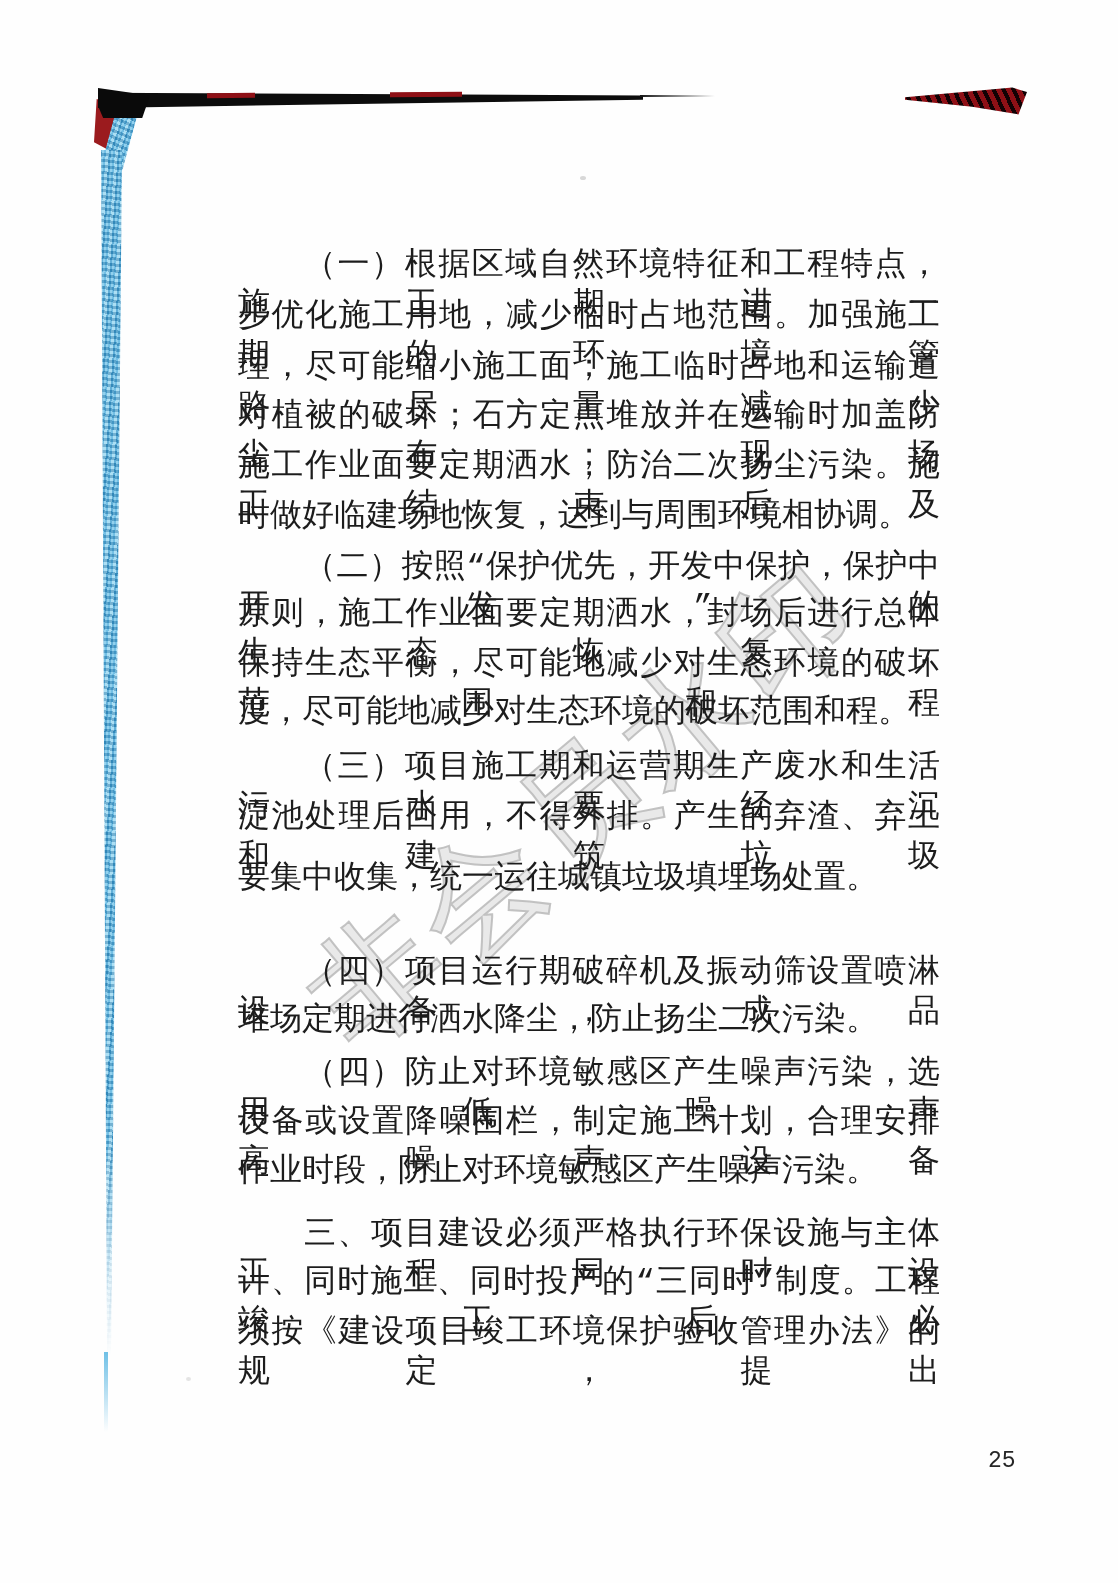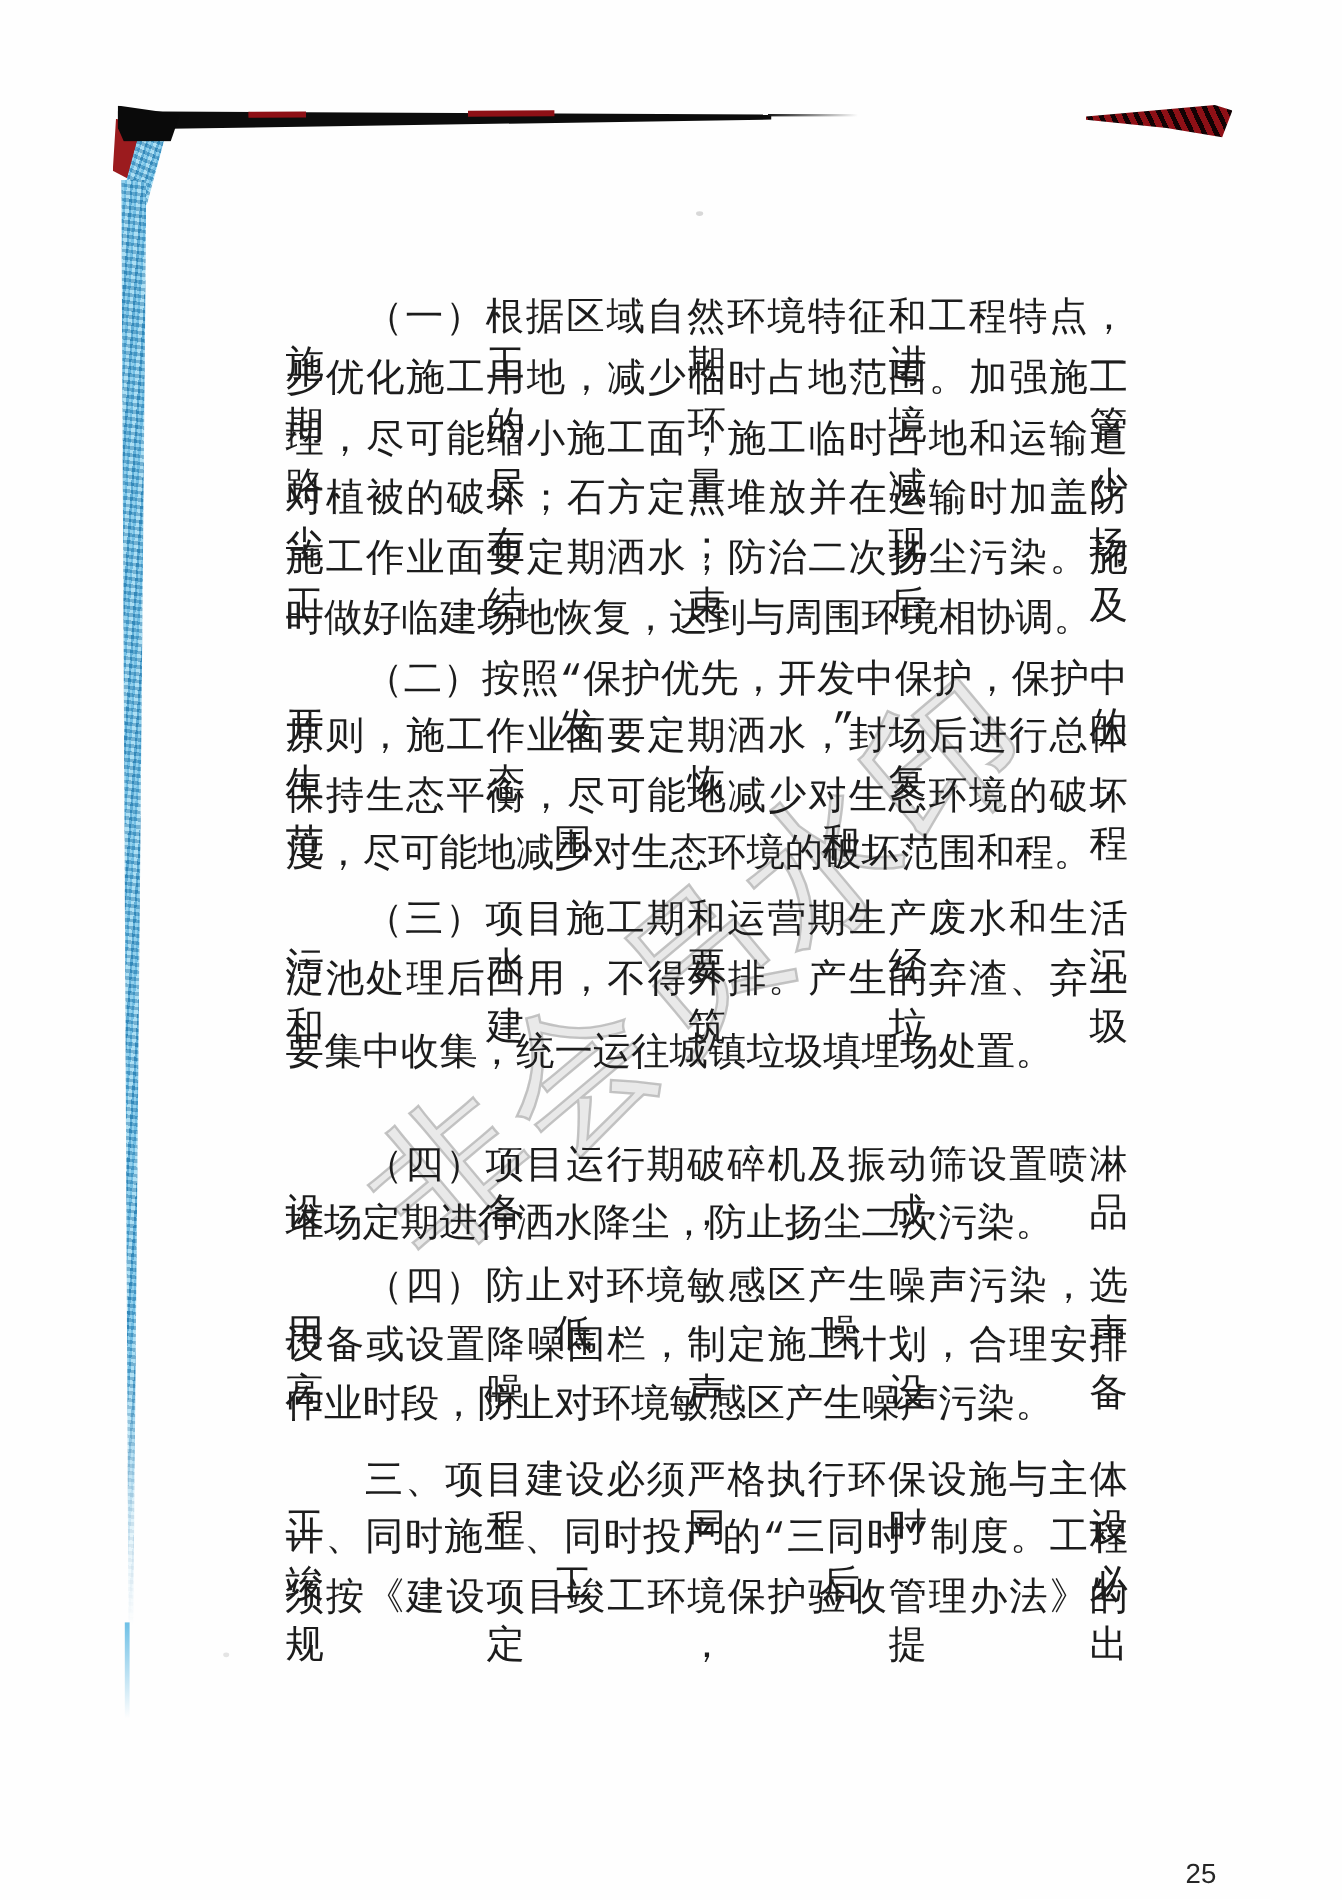--- a/index.html
+++ b/index.html
@@ -81,23 +81,23 @@
     white-space:nowrap;
   }
   .line.flush{
     white-space:normal;
     text-align:justify;
     text-align-last:justify;
   }
   .line.indent{text-indent:66px;}
   
   .pagenum{
-    position:absolute;left:988px;top:1548px;z-index:2;
+    position:absolute;left:988px;top:1448px;z-index:2;
     font-size:23px;color:#262626;
-    font-family:Liberation Sans, sans-serif;
+    font-family:Liberation Mono, monospace;
   }
   .speck{position:absolute;border-radius:50%;z-index:1;}
   .speck-1{left:580px;top:176px;width:6px;height:4px;background:#d8d8d8;}
   .speck-2{left:186px;top:1377px;width:5px;height:4px;background:#e4e4e4;}
 </style>
 </head>
 <body>
 
 <div class="page">
 

